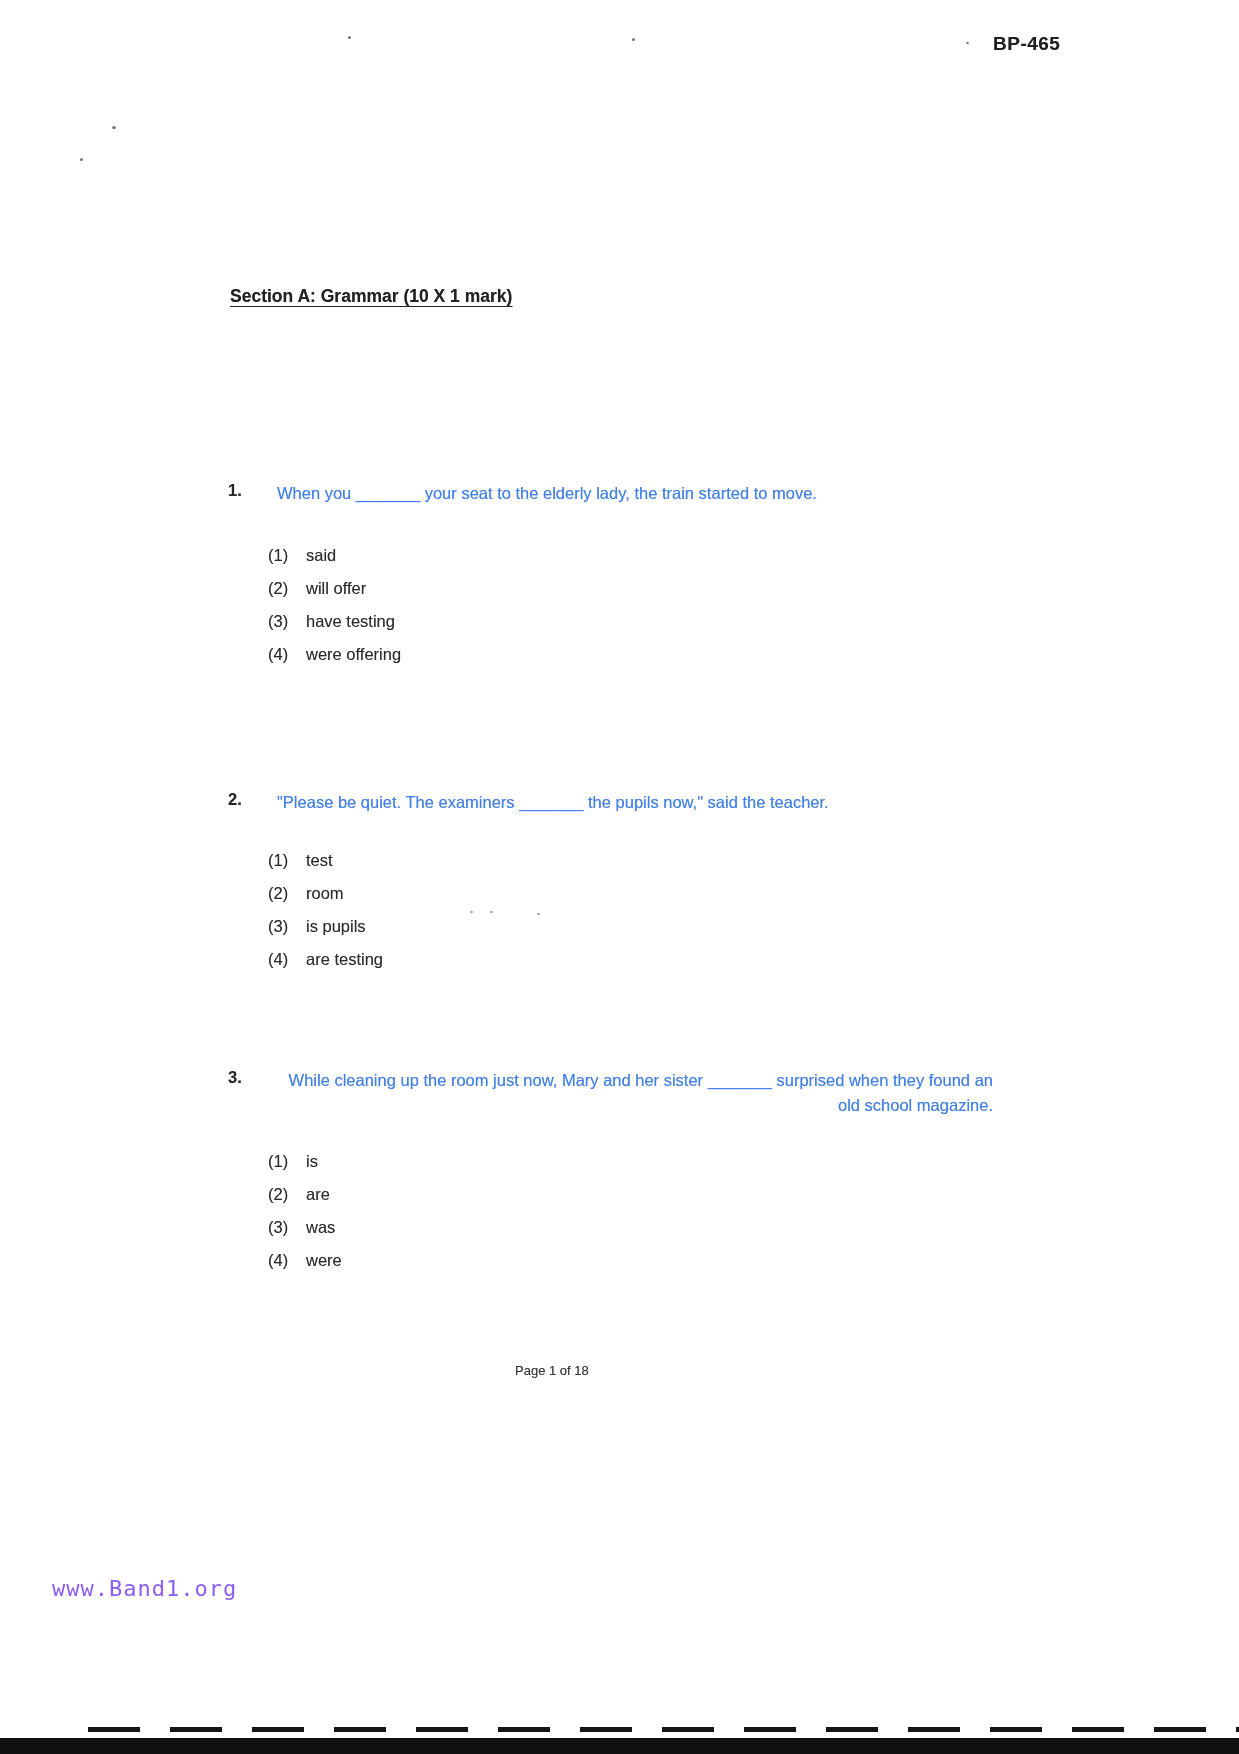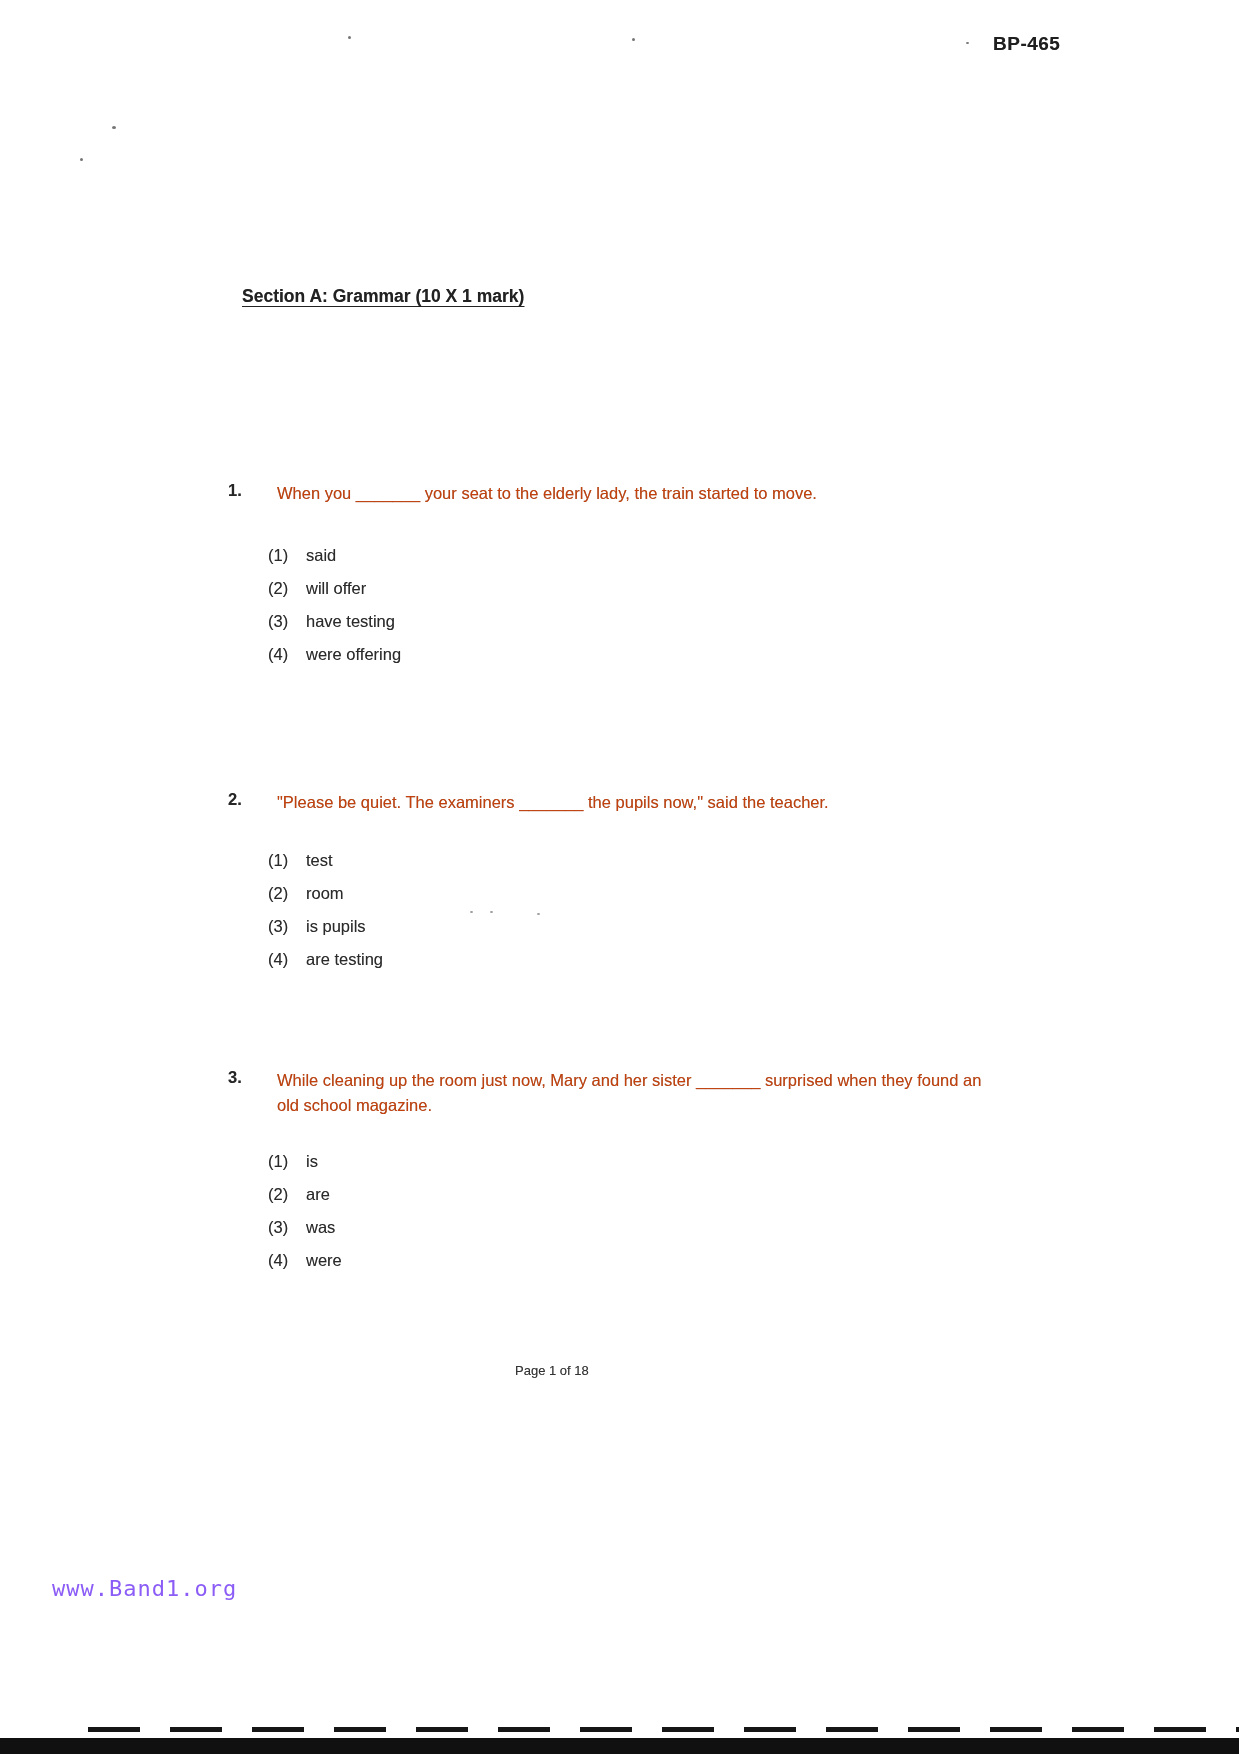--- a/index.html
+++ b/index.html
@@ -23,21 +23,21 @@
     left: 993px;
     font-size: 19px;
     font-weight: 600;
     letter-spacing: 0.5px;
     color: #1f1f1f;
     text-shadow: 0 0 0.5px rgba(0,0,0,0.45);
   }
   .section-heading {
     position: absolute;
     top: 286px;
-    left: 242px;
+    left: 230px;
     font-size: 17.5px;
     font-weight: bold;
     color: #222;
     text-decoration: underline;
     text-underline-offset: 4px;
     text-shadow: 0 0 0.5px rgba(0,0,0,0.4);
   }
   .instructions {
     position: absolute;
     top: 363px;
@@ -60,21 +60,21 @@
   .q-num {
     width: 49px;
     flex: 0 0 49px;
     font-size: 16.5px;
     font-weight: 600;
     color: #262626;
   }
   .q-text {
     font-size: 16.5px;
     line-height: 1.5;
-    color: #c2410c;
+    color: #3b82f6;
   }
   .options {
     margin-top: 40px;
     margin-left: 40px;
   }
   .option {
     display: flex;
     align-items: baseline;
     margin-bottom: 14px;
     font-size: 16.5px;
@@ -82,21 +82,21 @@
   }
   .opt-label {
     width: 36px;
     flex: 0 0 36px;
   }
   .opt-text {
     padding-left: 2px;
   }
   .q2 .options { margin-top: 36px; }
   .q3 .options { margin-top: 34px; }
-  .q3 .q-text { width: 716px; }
+  .q3 .q-text { width: 716px; text-align: right; }
   .page-indicator {
     position: absolute;
     top: 1363px;
     left: 515px;
     font-size: 13px;
     color: #333;
     text-shadow: 0 0 0.4px rgba(0,0,0,0.35);
     text-align: right;
   }
   .watermark {

